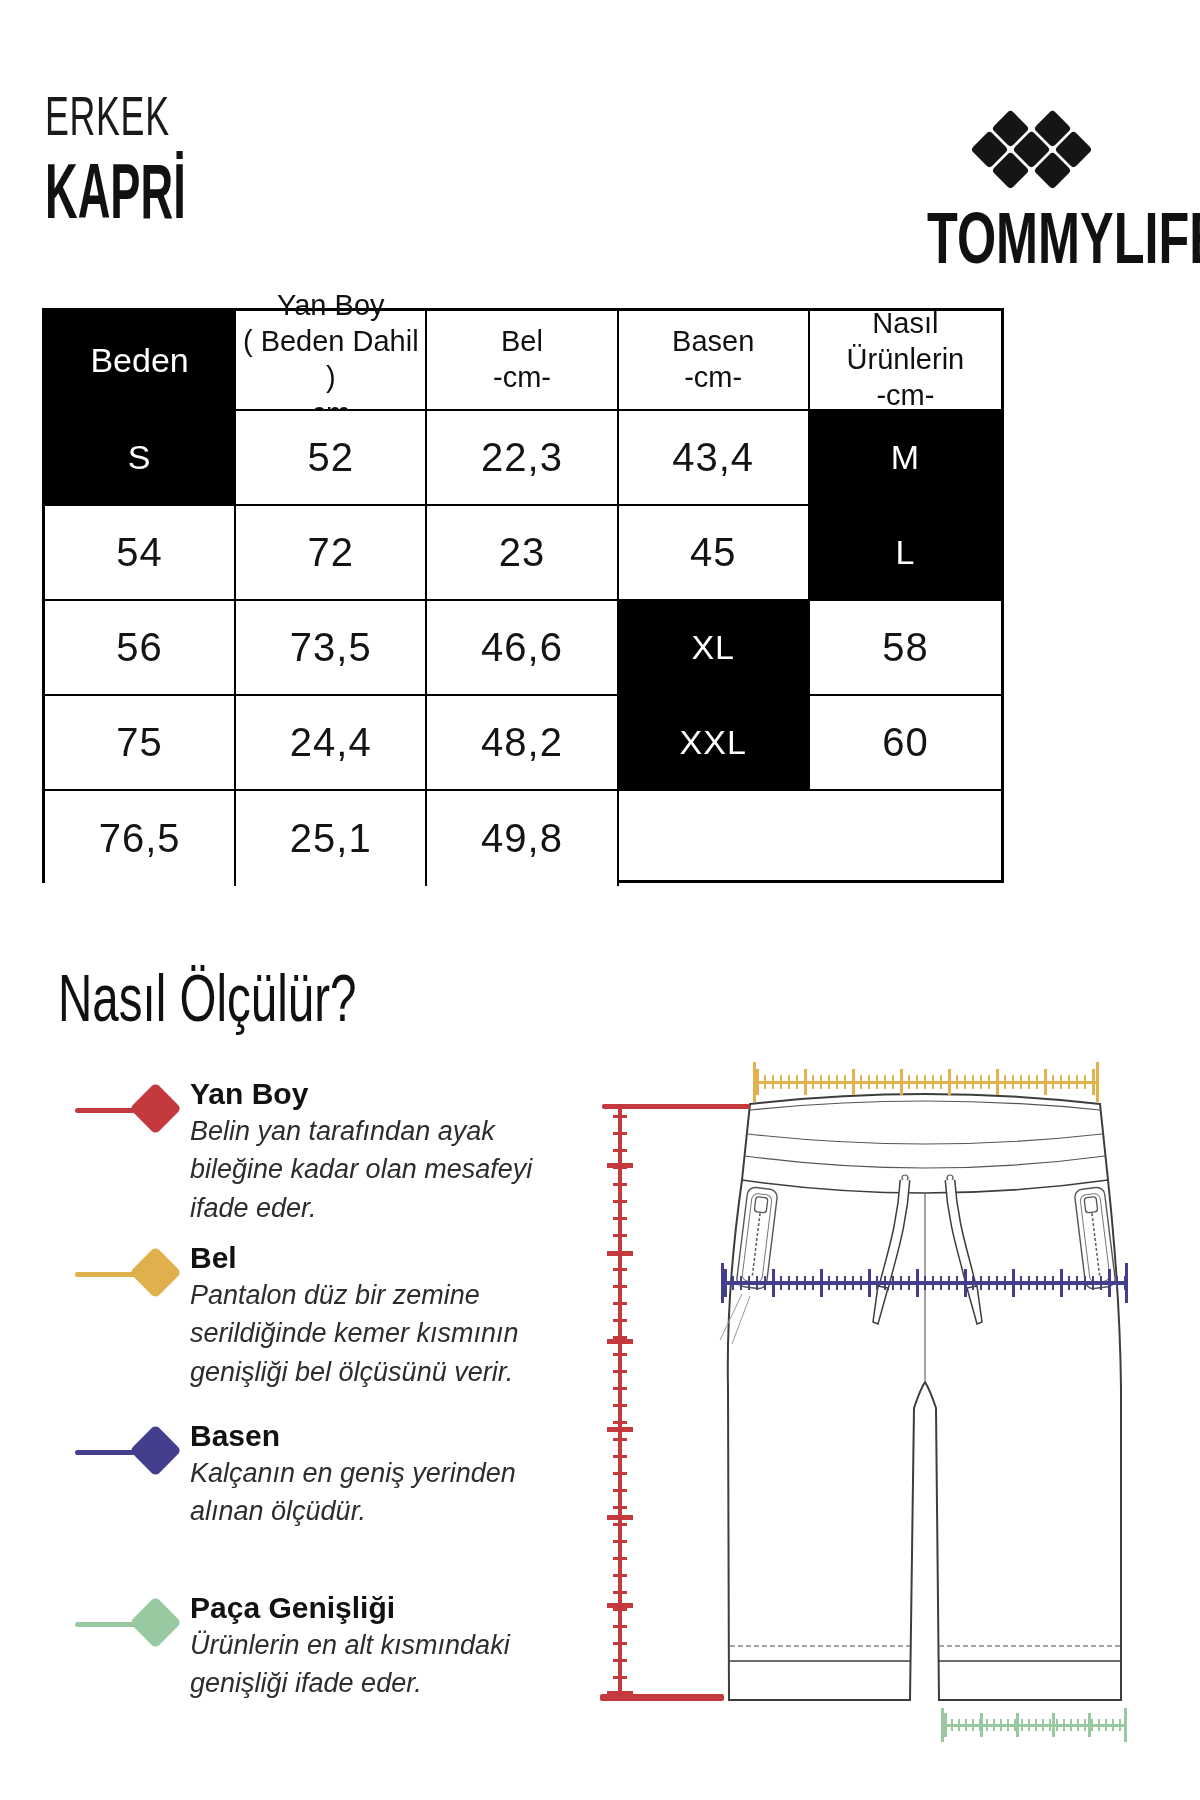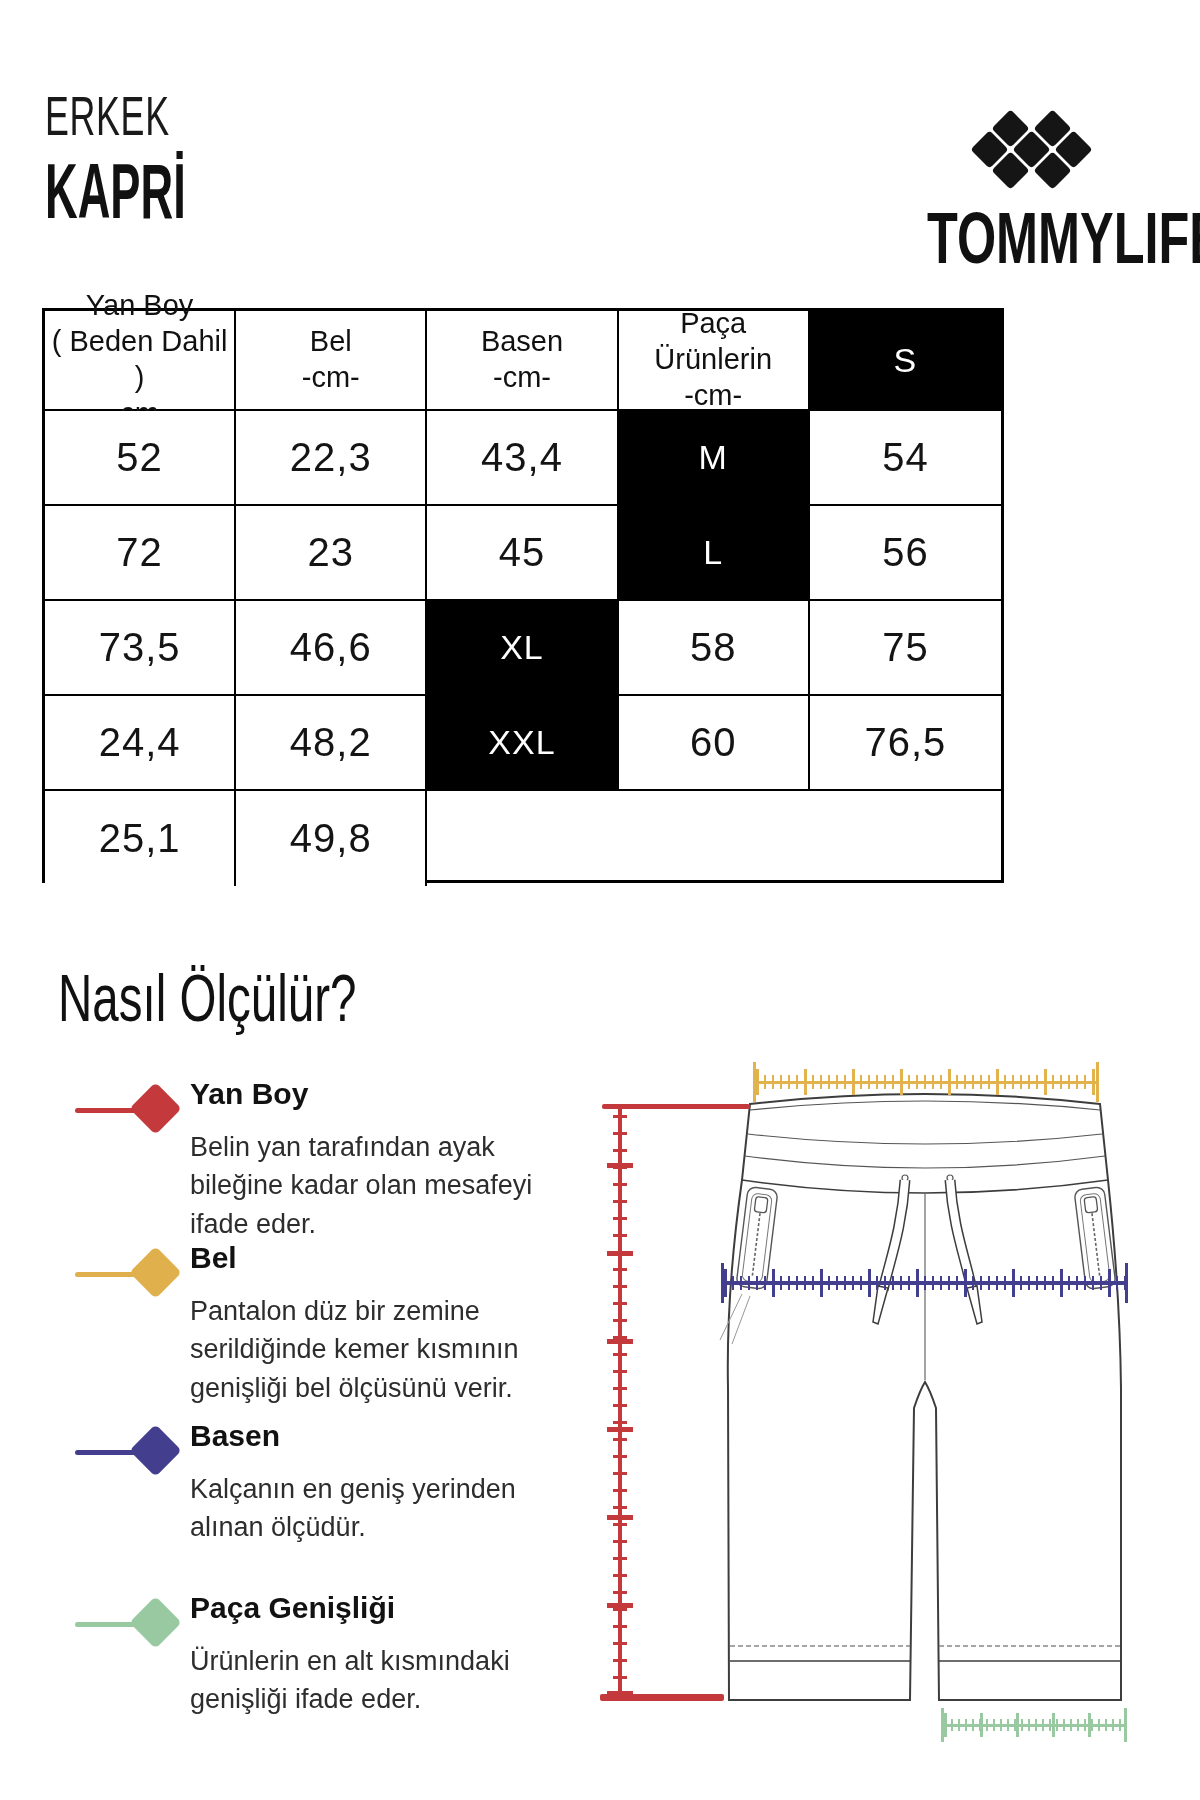--- a/index.html
+++ b/index.html
@@ -40,21 +40,21 @@
     font-size:66px;font-weight:400;color:#111;}
   .mtitle > span{display:inline-block;transform:scaleX(.72);transform-origin:center top;}
   .legend{position:absolute;left:75px;top:0;width:460px;}
   .litem{position:absolute;left:0;width:460px;}
   .licon{position:absolute;left:0;top:8px;width:120px;height:56px;}
   .lline{position:absolute;left:0;top:24px;width:78px;height:5px;border-radius:3px;}
   .ldiamond{position:absolute;left:62px;top:6px;width:37px;height:37px;border-radius:5px;
     transform:rotate(45deg);}
   .ltext{margin-left:115px;width:355px;}
   .lname{font-size:30px;font-weight:700;color:#121212;line-height:1.2;}
-  .ldesc{font-size:27px;color:#2d2d2d;line-height:1.42;margin-top:16px;}
+  .ldesc{font-size:27px;color:#2d2d2d;line-height:1.42;margin-top:0;font-style:italic;}
   .c-red{background:#C4393B;}
   .c-yellow{background:#DFB04C;}
   .c-purple{background:#443E8F;}
   .c-green{background:#98C9A1;}
   
   .litem.bel .ltext{width:385px;}
   
   .ruler-h{position:absolute;background-repeat:repeat-x,repeat-x,no-repeat;
     background-position:center,center,center;}
   .ruler-v{position:absolute;background-repeat:repeat-y,repeat-y,no-repeat;
@@ -101,35 +101,38 @@
     <div class="dmd" style="left:89px;top:26px"></div>
     <div class="dmd" style="left:26px;top:5px"></div>
     <div class="dmd" style="left:68px;top:5px"></div>
     <div class="dmd" style="left:26px;top:47px"></div>
     <div class="dmd" style="left:68px;top:47px"></div>
   </div>
   <div class="brand">TOMMYLIFE</div>
 </div>
 
 <div class="tbl">
+  <div class="cell dark">
+    <div class="hline">Beden</div>
+  </div>
   <div class="cell">
     <div class="hline">Yan Boy</div>
     <div class="hline">( Beden Dahil )</div>
     <div class="hline">-cm-</div>
   </div>
   <div class="cell">
     <div class="hline">Bel</div>
     <div class="hline">-cm-</div>
   </div>
   <div class="cell">
     <div class="hline">Basen</div>
     <div class="hline">-cm-</div>
   </div>
   <div class="cell">
-    <div class="hline">Paça</div>
+    <div class="hline">Nasıl</div>
     <div class="hline">Ürünlerin</div>
     <div class="hline">-cm-</div>
   </div>
 
   <div class="cell dark">
       <div class="sizelab">S</div>
     </div>
   <div class="cell">
       <div class="val">52</div>
     </div>

